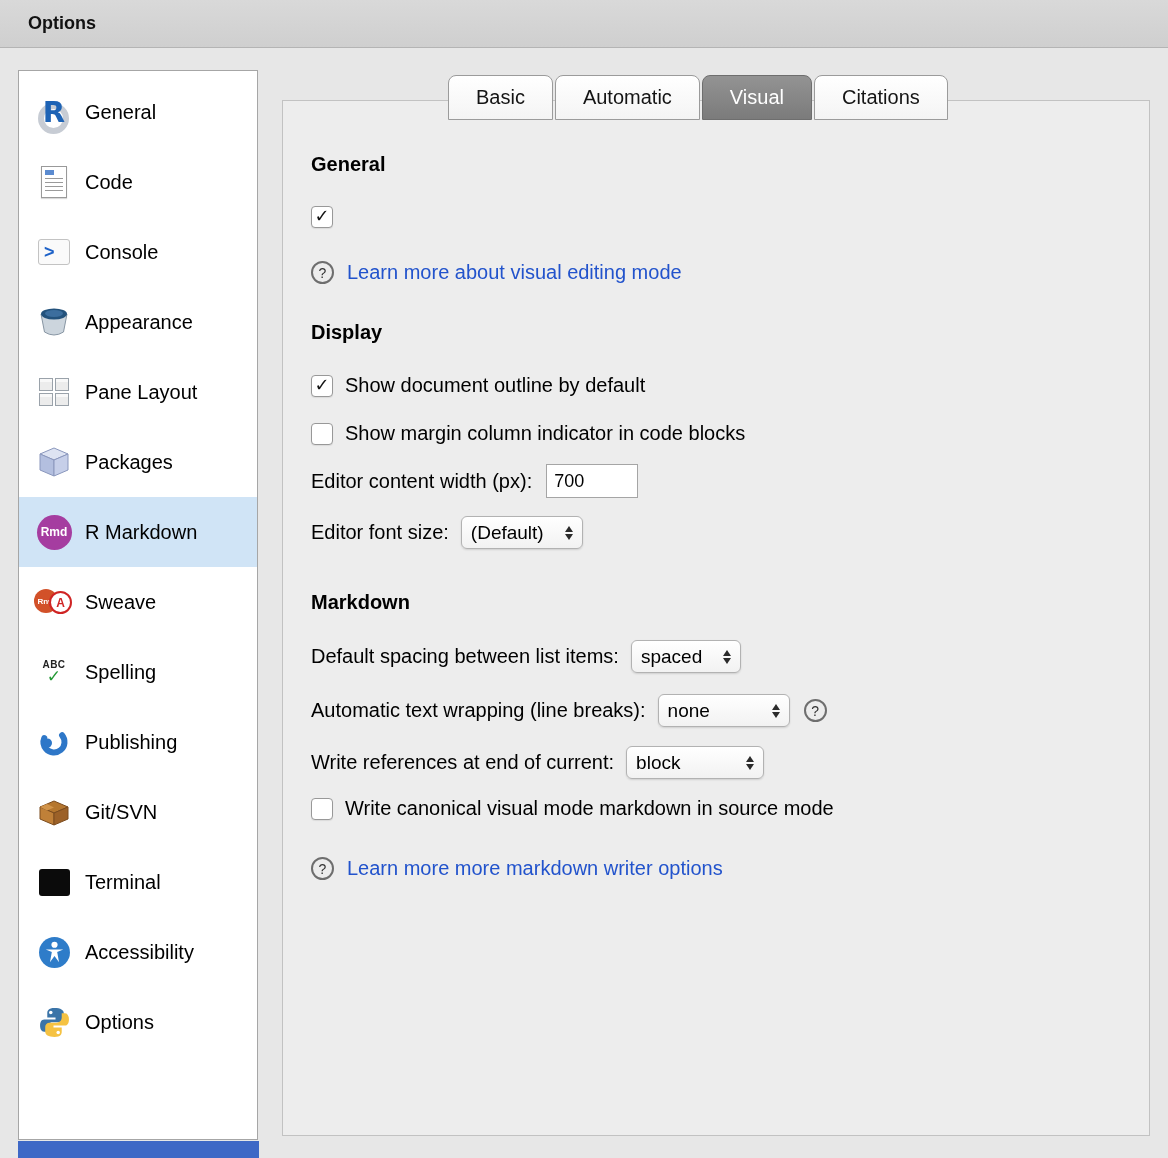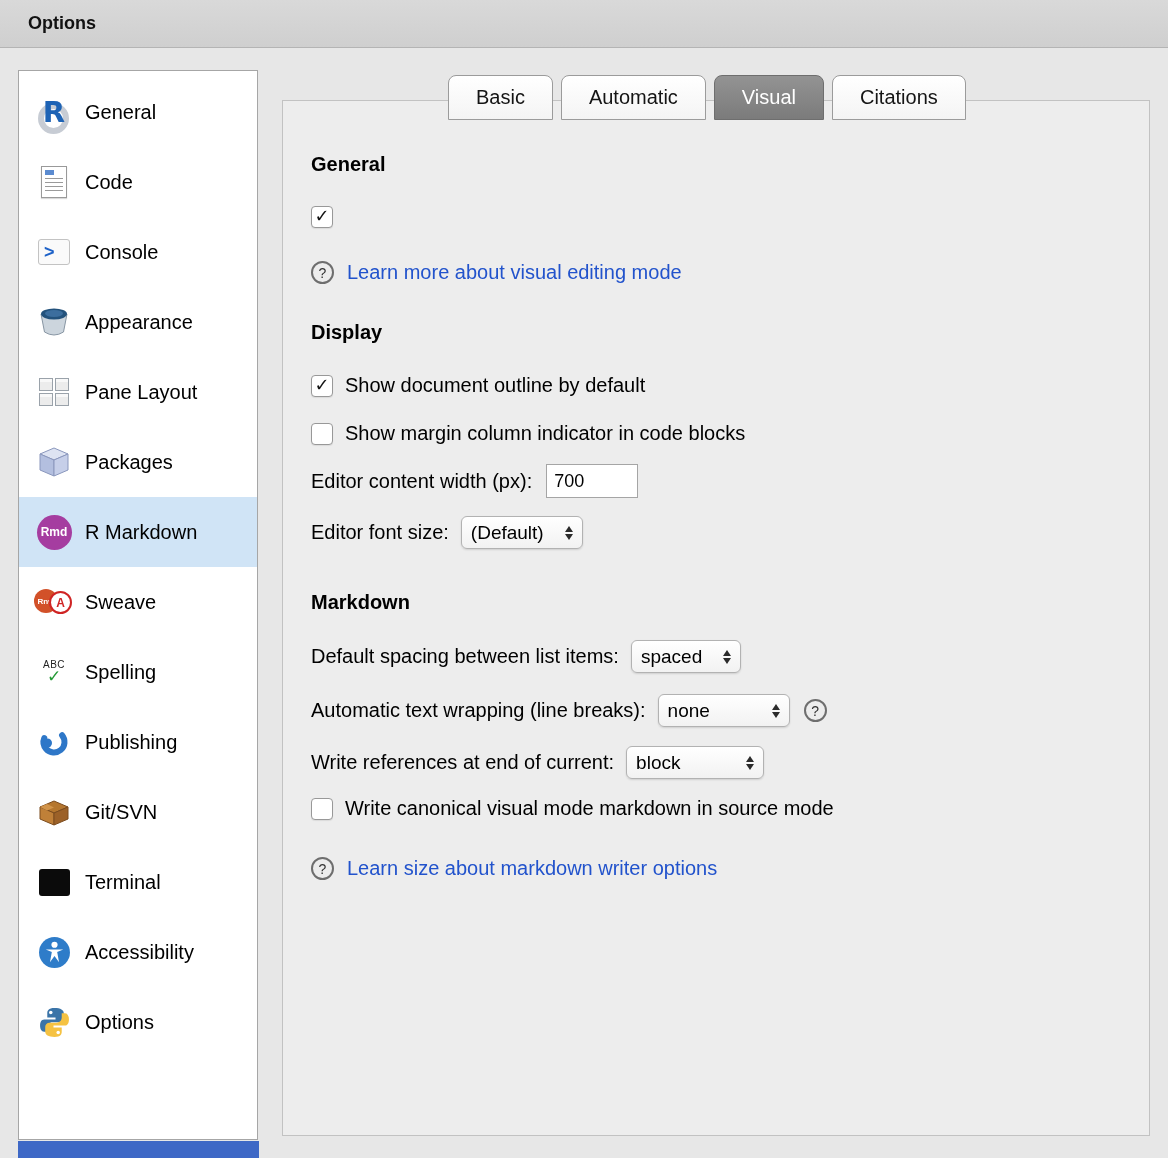--- a/index.html
+++ b/index.html
@@ -47,26 +47,26 @@
   .ic-pane i{display:block;height:13px;background:#ececec;border:1px solid #9aa2aa;box-sizing:border-box;
     box-shadow:inset 0 3px 0 #f8f8f8;}
   .ic-rmd{width:35px;height:35px;border-radius:50%;background:#a53da0;color:#fff;font-weight:bold;font-size:12px;
     display:flex;align-items:center;justify-content:center;}
   .ic-sweave{position:relative;width:40px;height:28px;}
   .ic-sweave .rnw{position:absolute;left:0;top:1px;width:24px;height:24px;border-radius:50%;background:#d25129;color:#fff;
     font-size:8px;font-weight:bold;display:flex;align-items:center;justify-content:center;}
   .ic-sweave .pdf{position:absolute;left:15px;top:3px;width:23px;height:23px;border-radius:50%;background:#fff;border:2px solid #cf2424;
     color:#cf2424;font-size:12px;font-weight:bold;display:flex;align-items:center;justify-content:center;box-sizing:border-box;}
   .ic-spell{display:flex;flex-direction:column;align-items:center;line-height:1;}
-  .ic-spell .abc{font-size:10px;font-weight:normal;color:#222;letter-spacing:.5px;}
+  .ic-spell .abc{font-size:10px;font-weight:bold;color:#222;letter-spacing:.5px;}
   .ic-spell .chk{font-size:17px;font-weight:bold;color:#259a36;margin-top:-2px;}
   .ic-term{width:31px;height:27px;background:#0b0b0b;border-radius:3px;}
 
   
-  .tabs{position:absolute;left:448px;top:75px;display:flex;gap:8px;z-index:3;}
+  .tabs{position:absolute;left:448px;top:75px;display:flex;gap:2px;z-index:3;}
   .tab{height:45px;padding:0 27px;display:flex;align-items:center;font-size:20px;color:#141414;
     background:linear-gradient(#ffffff,#f4f4f4);border:1px solid #9b9b9b;border-radius:8px 8px 0 0;box-sizing:border-box;}
   .tab.selected{background:linear-gradient(#939393,#7b7b7b);border-color:#6e6e6e;color:#ffffff;}
 
   
   .panel{
     position:absolute;left:282px;top:100px;width:868px;height:1036px;
     background:#ededed;border:1px solid #c2c2c2;box-sizing:border-box;
     padding:52px 24px 0 28px;z-index:1;
   }
@@ -324,16 +324,16 @@
     </div>
   </div>
 
   <div class="row" style="margin-top:18px">
     <span class="cb"></span>
     <span class="lbl">Write canonical visual mode markdown in source mode</span>
   </div>
 
   <div class="row" style="margin-top:37px">
     <span class="help">?</span>
-    <a class="link">Learn size about markdown writer options</a>
+    <a class="link">Learn more more markdown writer options</a>
   </div>
 
 </div>
 
 </body></html>

